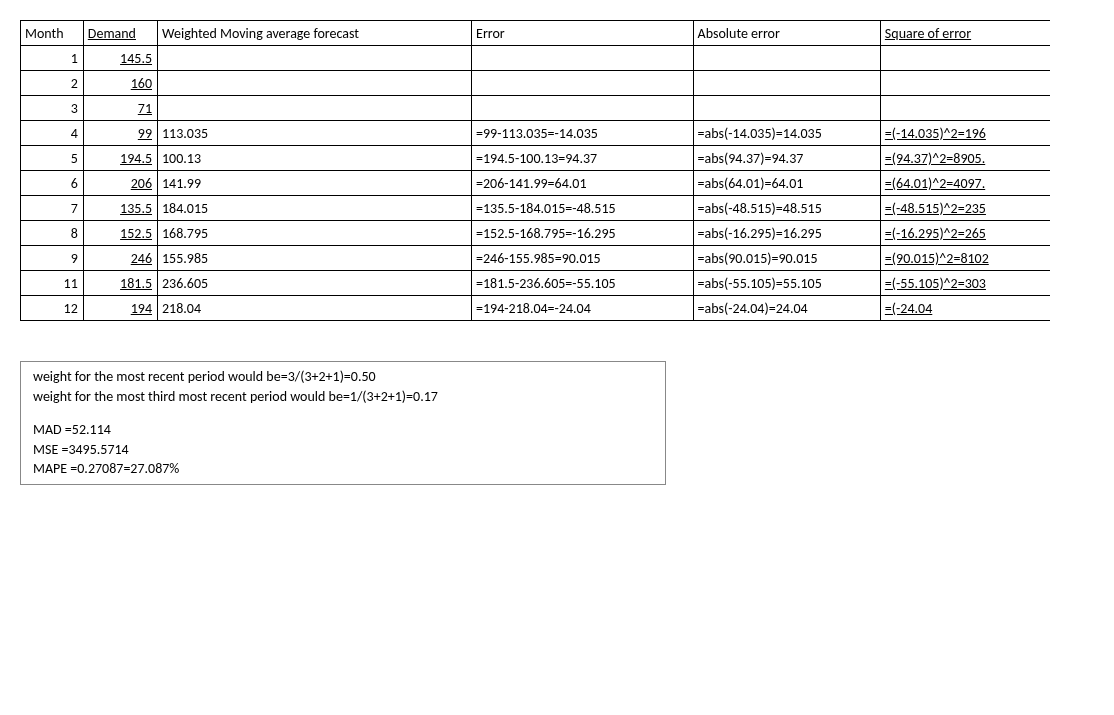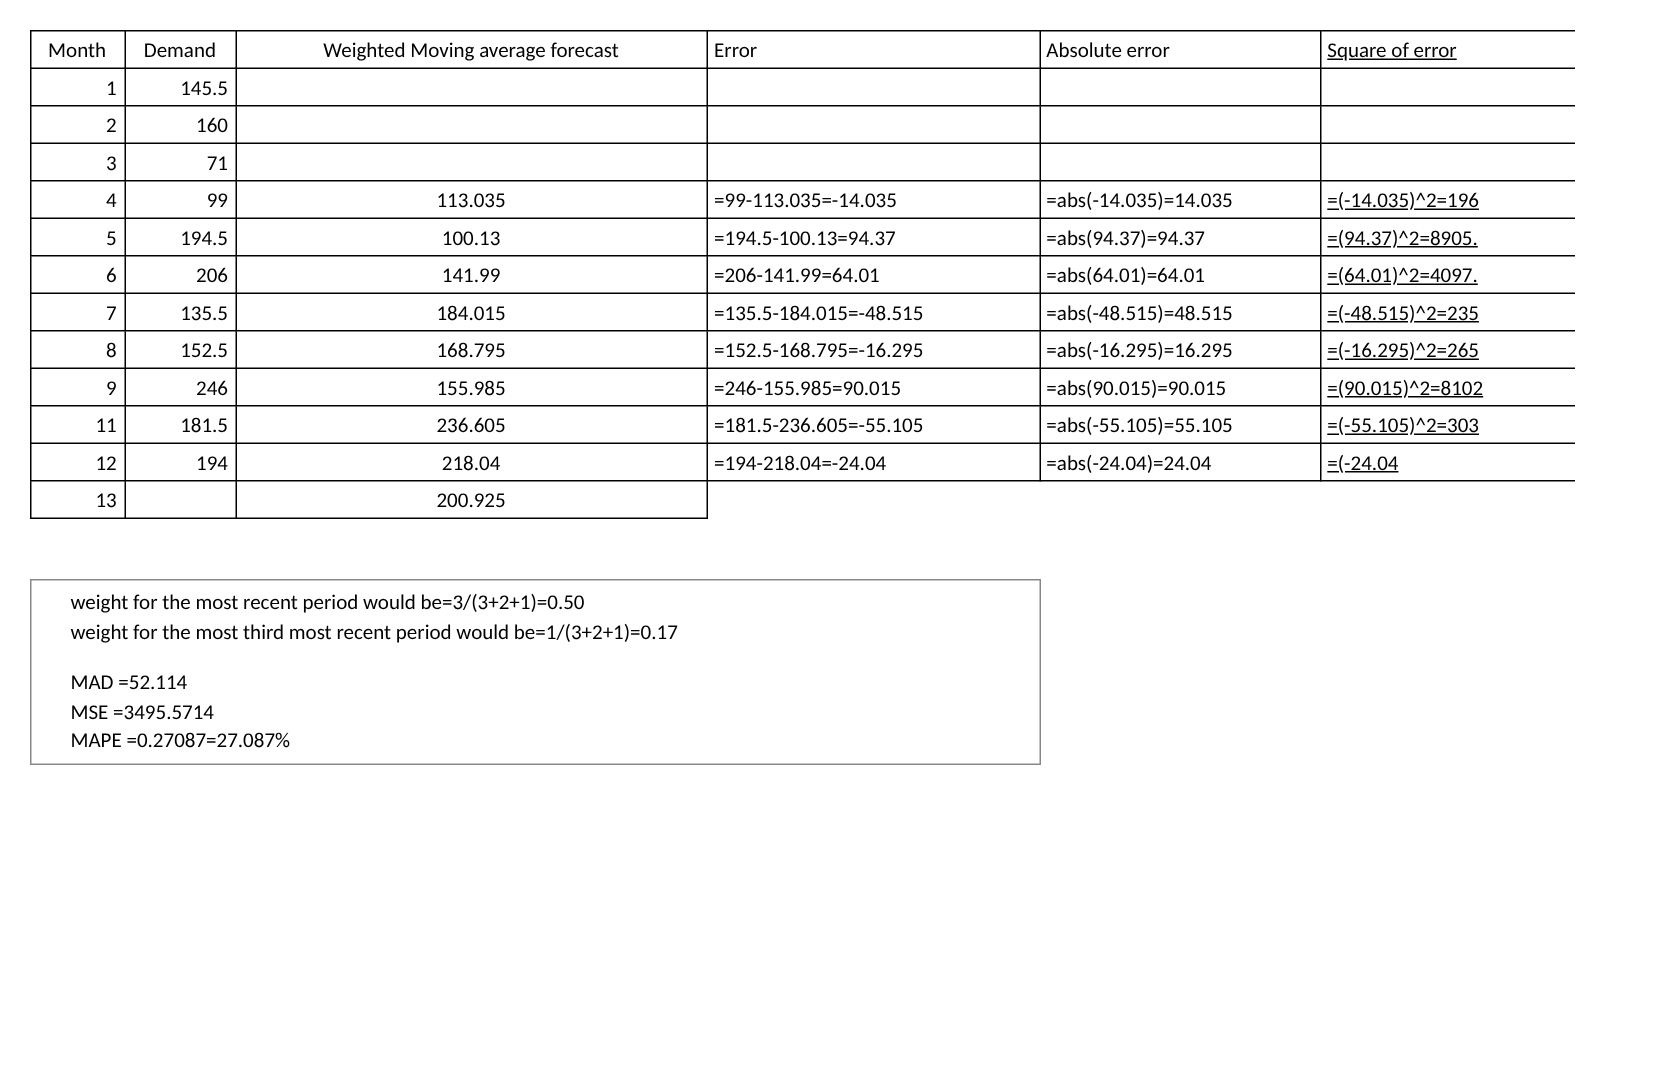--- a/index.html
+++ b/index.html
@@ -23,34 +23,34 @@
       height: 20px;
       font-weight: normal;
       text-align: left;
       white-space: nowrap;
       overflow: hidden;
     }
     th {
       font-weight: normal;
     }
     .col-month { width: 45px; text-align: right; padding-right: 5px;}
-    .col-demand { width: 55px; text-align: right; padding-right: 5px;}
-    .col-forecast { width: 265px; text-align: center; padding-right: 5px;}
+    .col-demand { width: 55px; text-align: right; padding-right: 5px; text-decoration: underline;}
+    .col-forecast { width: 265px; text-align: left; padding-right: 5px;}
     .col-error { width: 185px; margin-left: 36px; }
     .col-abs { width: 155px; }
     .col-sq { width: 140px; border-right: none !important; text-decoration: underline; }
     
     th.col-month, th.col-demand, th.col-forecast {
-      text-align: center;
+      text-align: left;
     }
     
     .notes {
       border: 1px solid #888;
       width: 620px;
-      padding: 5px 26px;
+      padding: 5px 12px;
       line-height: 1.4;
     }
     .notes p {
       margin: 0;
     }
     .notes .gap {
       height: 14px;
     }
   </style>
 </head>
@@ -150,28 +150,20 @@
         <td class="col-sq">=(-55.105)^2=303</td>
       </tr>
       <tr>
         <td class="col-month">12</td>
         <td class="col-demand">194</td>
         <td class="col-forecast">218.04</td>
         <td class="col-error">=194-218.04=-24.04</td>
         <td class="col-abs">=abs(-24.04)=24.04</td>
         <td class="col-sq">=(-24.04</td>
       </tr>
-      <tr>
-        <td class="col-month">13</td>
-        <td class="col-demand"></td>
-        <td class="col-forecast">200.925</td>
-        <td class="col-error" style="border:none;border-top:1px solid #000;"></td>
-        <td class="col-abs" style="border:none;border-top:1px solid #000;"></td>
-        <td class="col-sq" style="border:none;border-top:1px solid #000;"></td>
-      </tr>
     </tbody>
   </table>
 </div>
 
 <div class="notes">
   <p>weight for the most recent period would be=3/(3+2+1)=0.50</p>
   <p>weight for the most third most recent period would be=1/(3+2+1)=0.17</p>
   <div class="gap"></div>
   <p>MAD =52.114</p>
   <p>MSE =3495.5714</p>

